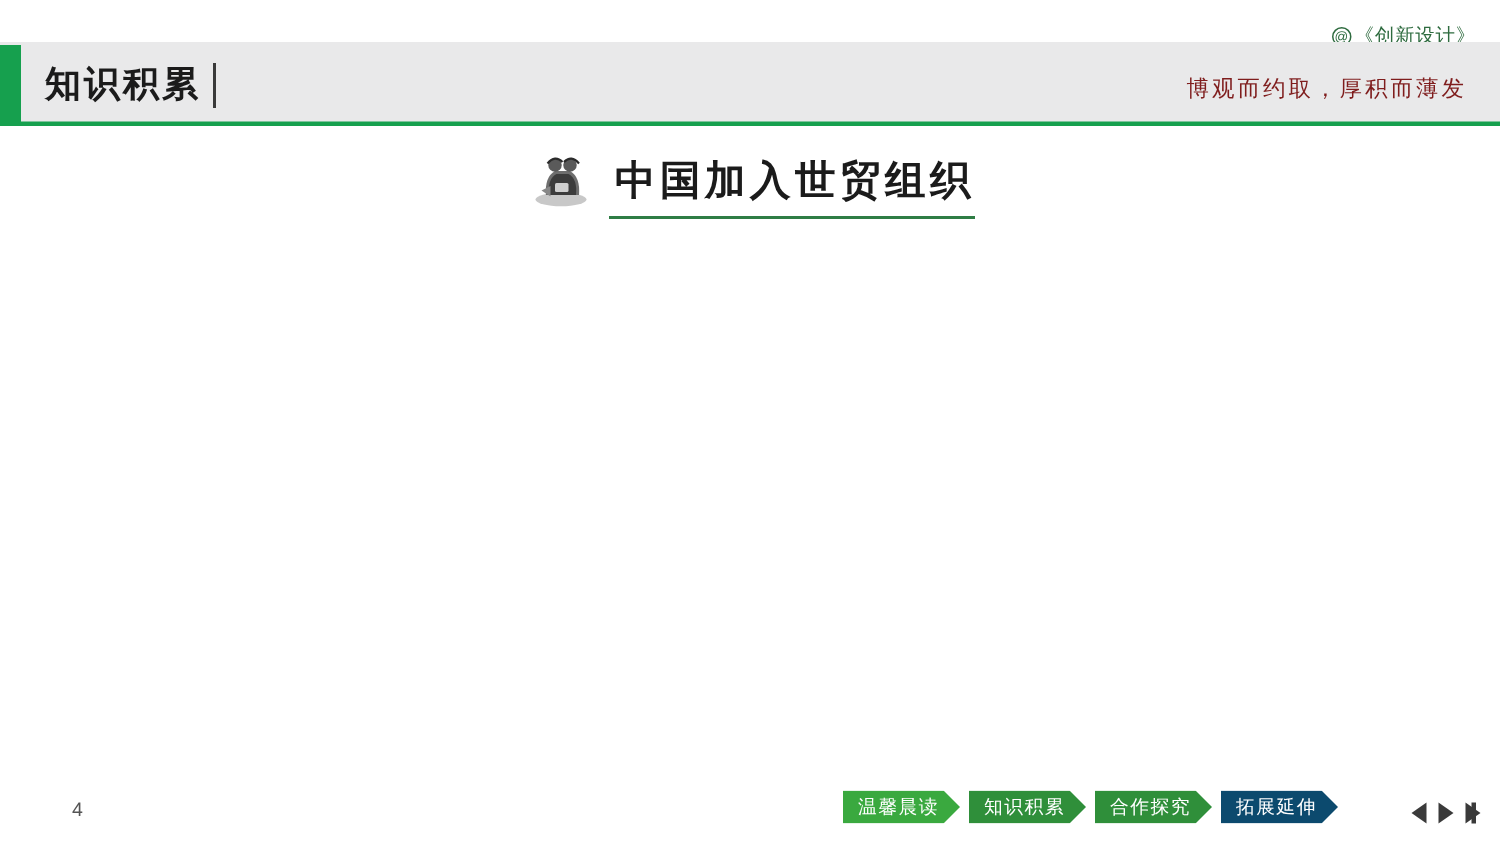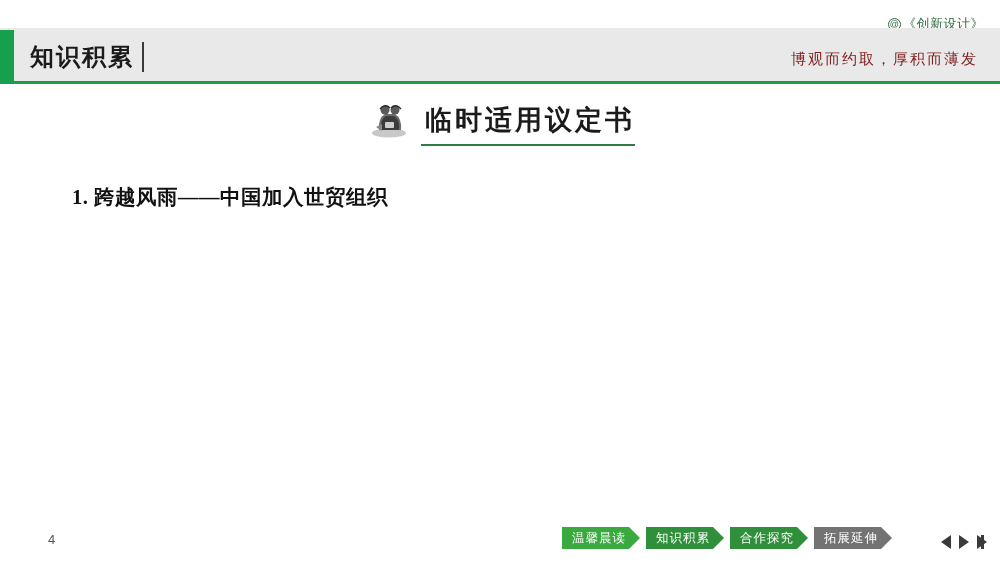--- a/index.html
+++ b/index.html
@@ -166,21 +166,21 @@
     color: #ffffff;
     font-size: 12.5px;
     font-family: Liberation Sans, sans-serif;
     letter-spacing: 1px;
     white-space: nowrap;
     clip-path: polygon(0 0, calc(100% - 11px) 0, 100% 50%, calc(100% - 11px) 100%, 0 100%);
   }
   .chip-1 { background: #3aa93f; }
   .chip-2 { background: #2f8f3a; }
   .chip-3 { background: #2f8f3a; }
-  .chip-4 { background: #737373; }
+  .chip-4 { background: #0c4a6e; }
 
   .arrows {
     position: absolute;
     right: 16px; bottom: 4px;
     display: flex;
     gap: 8px;
     align-items: center;
   }
   .arrow {
     width: 0; height: 0;
@@ -217,27 +217,26 @@
         <path d="M14 30 Q13 18 20 14 L30 14 Q37 18 36 30 Z" fill="#6e6e6e"></path>
         <path d="M16 30 Q15 19 21 16 L29 16 Q35 19 34 30 Z" fill="#3c3c3c"></path>
         <circle cx="20" cy="10" r="4.5" fill="#5a5a5a"></circle>
         <circle cx="30" cy="10" r="4.5" fill="#5a5a5a"></circle>
         <path d="M15 9 Q20 3 25 8" stroke="#2b2b2b" stroke-width="1.4" fill="none"></path>
         <path d="M26 8 Q31 3 36 9" stroke="#2b2b2b" stroke-width="1.4" fill="none"></path>
         <rect x="20" y="22" width="9" height="6" rx="1" fill="#cfcfcf"></rect>
         <path d="M11 27 L17 24 L17 31 Z" fill="#888"></path>
       </svg>
     </span>
-    <span class="section-title">临时适用议定书</span>
+    <span class="section-title">中国加入世贸组织</span>
     <span class="section-underline"></span>
   </div>
 </div>
 
 <div class="content">
-  <p class="q-title">1. 跨越风雨——中国加入世贸组织</p>
 </div>
 
 <div class="footer">
   <div class="page-num">4</div>
 
   <div class="nav-chips">
     <div class="chip chip-1">温馨晨读</div>
     <div class="chip chip-2">知识积累</div>
     <div class="chip chip-3">合作探究</div>
     <div class="chip chip-4">拓展延伸</div>

